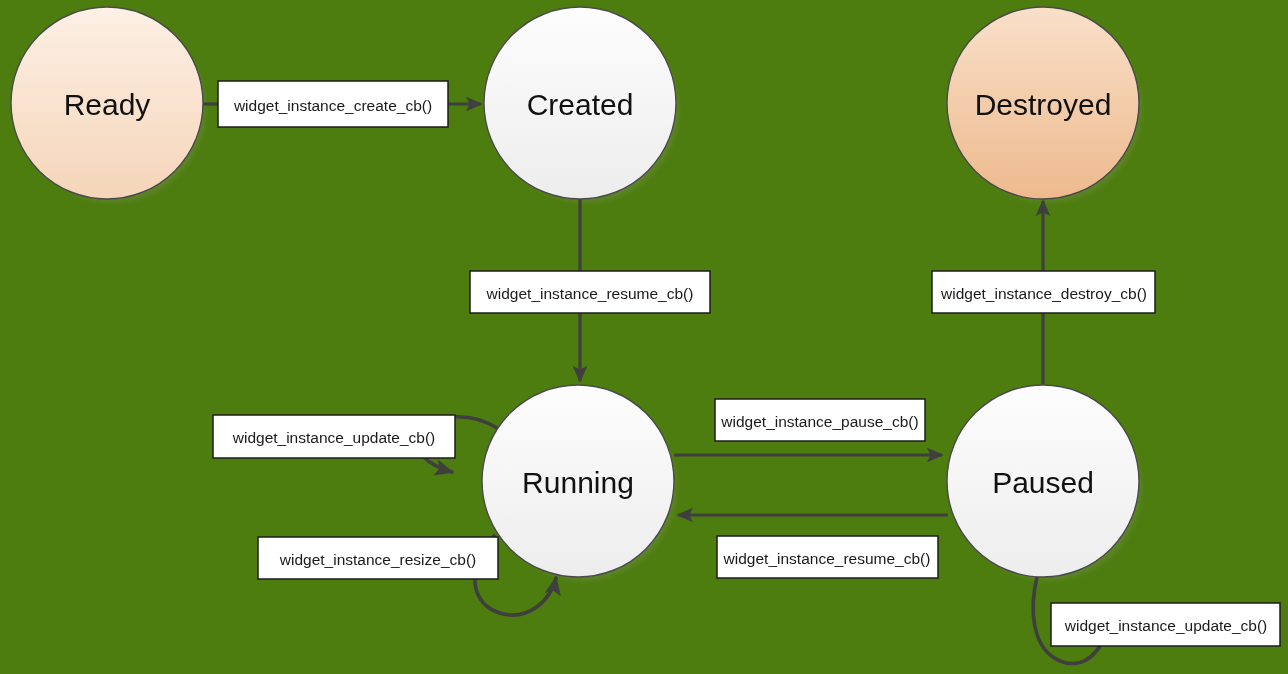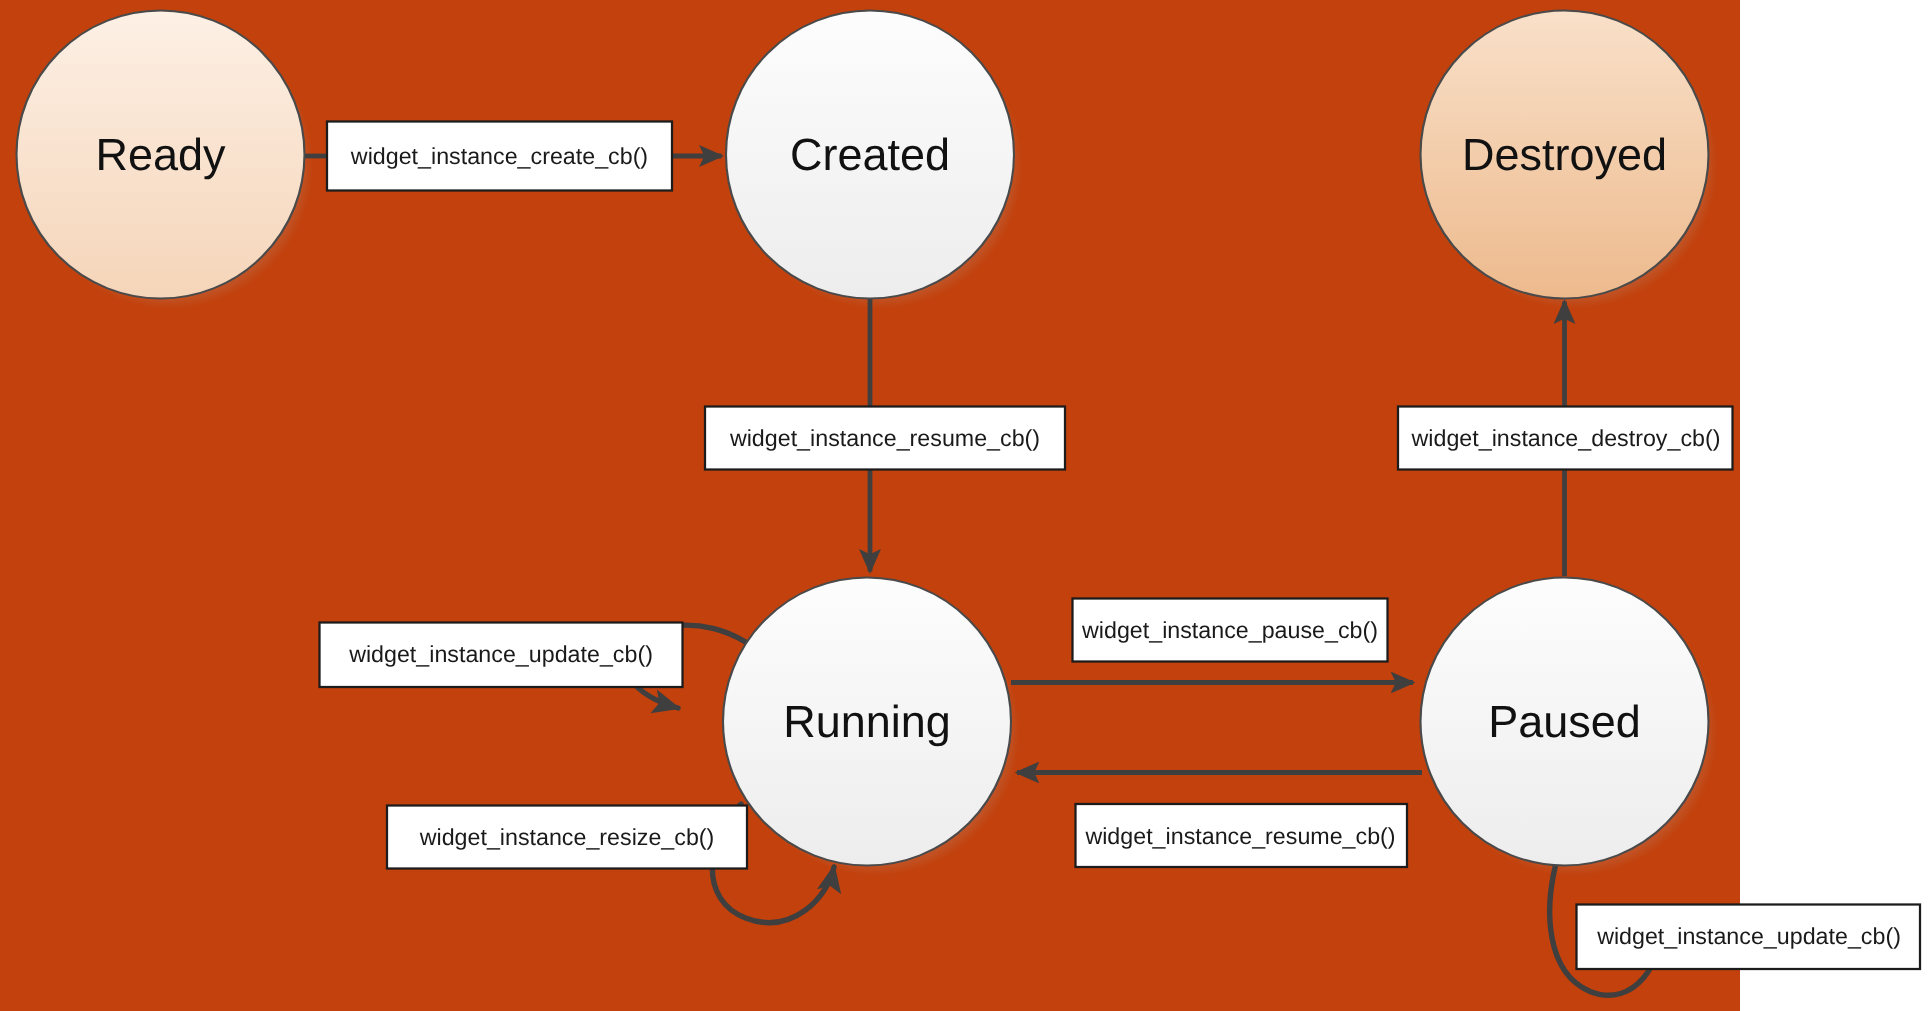--- a/index.html
+++ b/index.html
@@ -1,18 +1,18 @@
 <!DOCTYPE html>
 <html><head>
 <meta charset="utf-8">
 <style>
   html,body{margin:0;padding:0;background:#ffffff;}
   body{width:1288px;height:674px;overflow:hidden;
        font-family:"Liberation Sans", sans-serif;}
-  #stage{position:relative;width:1160px;height:674px;background:#c2410c;}
+  #stage{position:relative;width:1288px;height:674px;background:#4d7c0f;}
   svg#diagram{position:absolute;left:0;top:0;width:1288px;height:674px;}
   .node-label{font-family:"Liberation Sans", sans-serif;font-size:30px;fill:#111111;
               text-anchor:middle;dominant-baseline:central;}
   .edge-label{font-family:"Liberation Sans", sans-serif;font-size:15.5px;fill:#1a1a1a;
               text-anchor:middle;dominant-baseline:central;}
   .edge-line{stroke:#3f3f3f;stroke-width:3.2;fill:none;}
   .edge-curve{stroke:#3f3f3f;stroke-width:3.6;fill:none;stroke-linecap:round;}
   .label-box{fill:#ffffff;stroke:#1c1c1c;stroke-width:1.5;}
   .circle-stroke{stroke:#4a4a4a;stroke-width:1.4;}
 </style>

